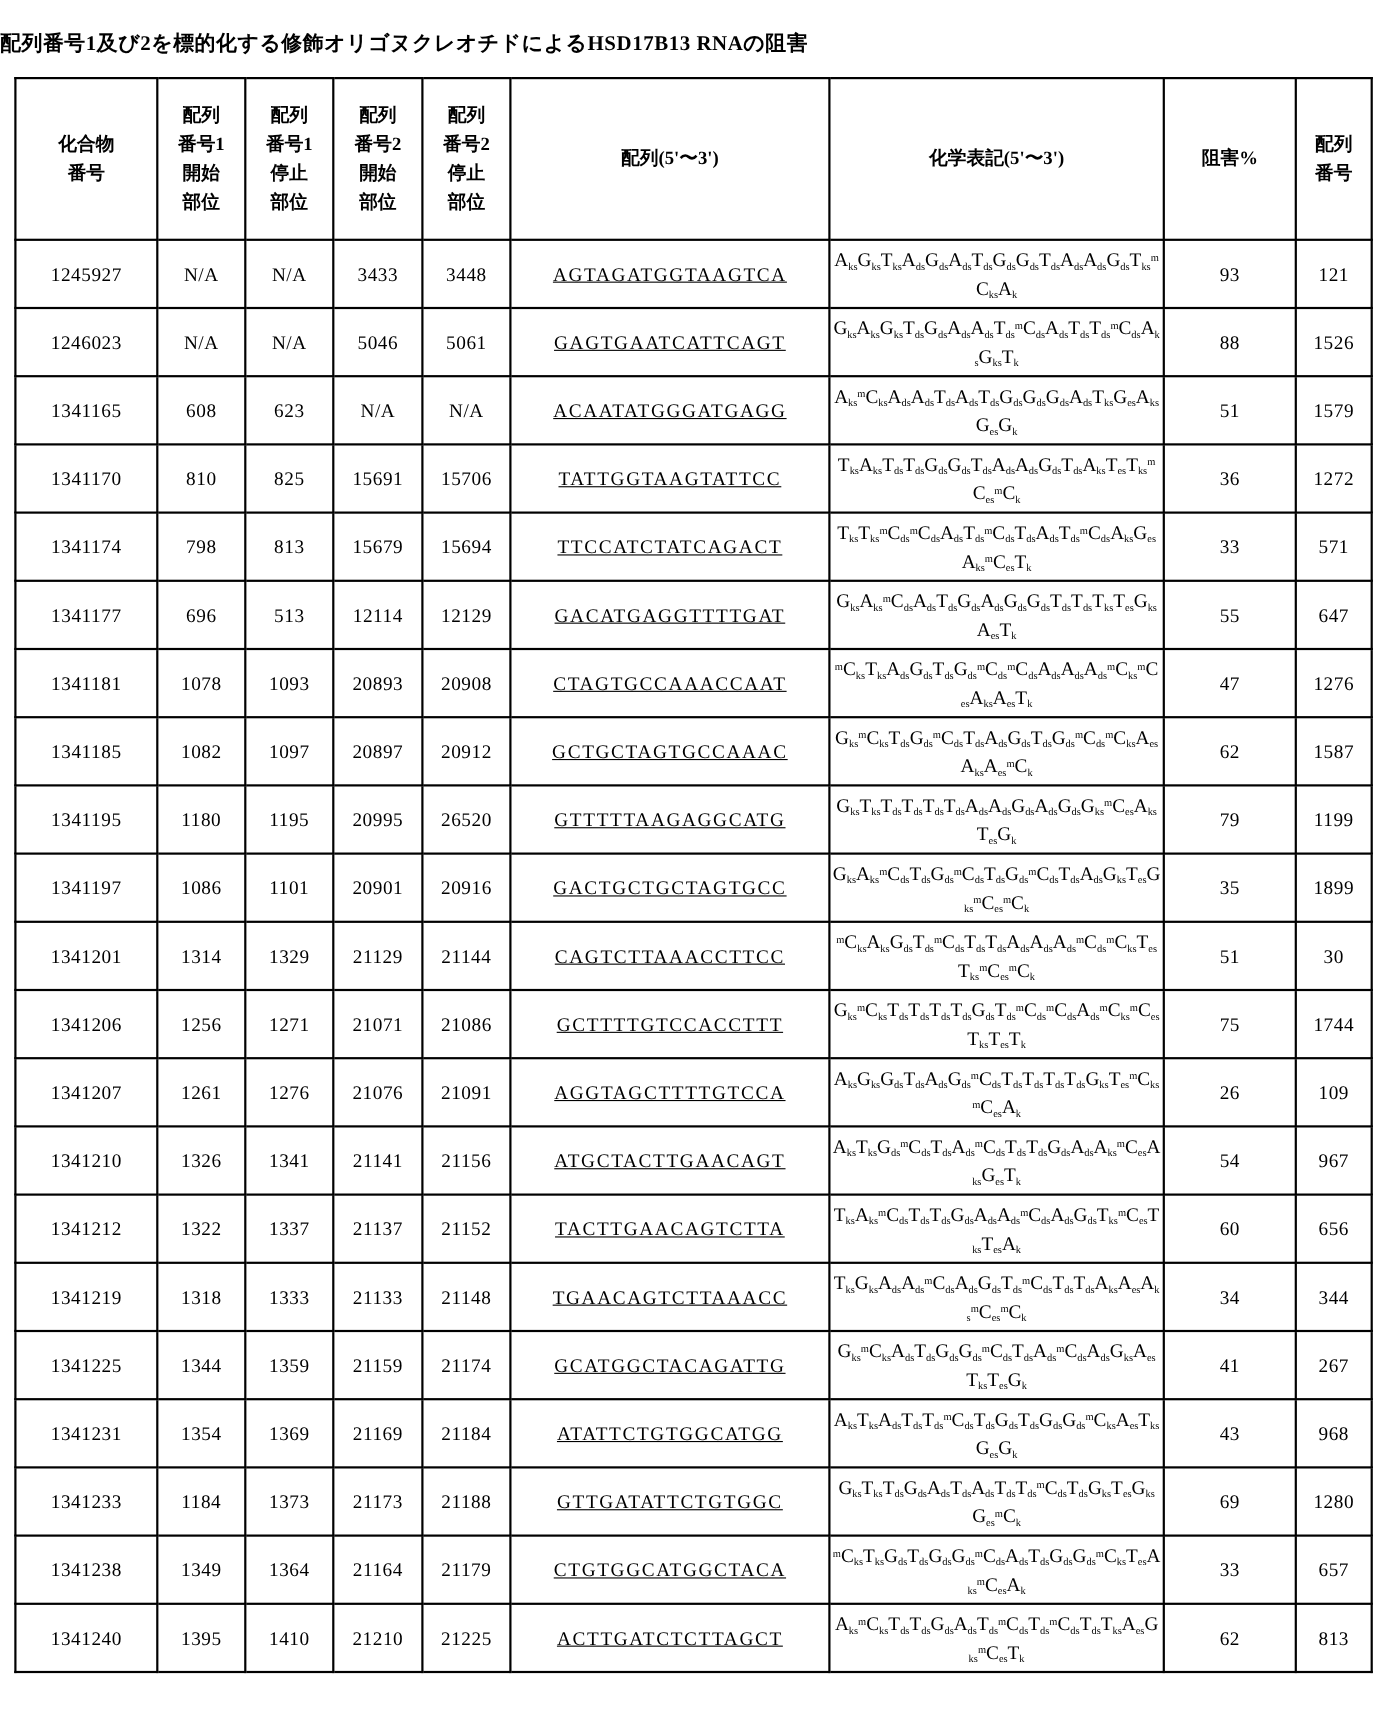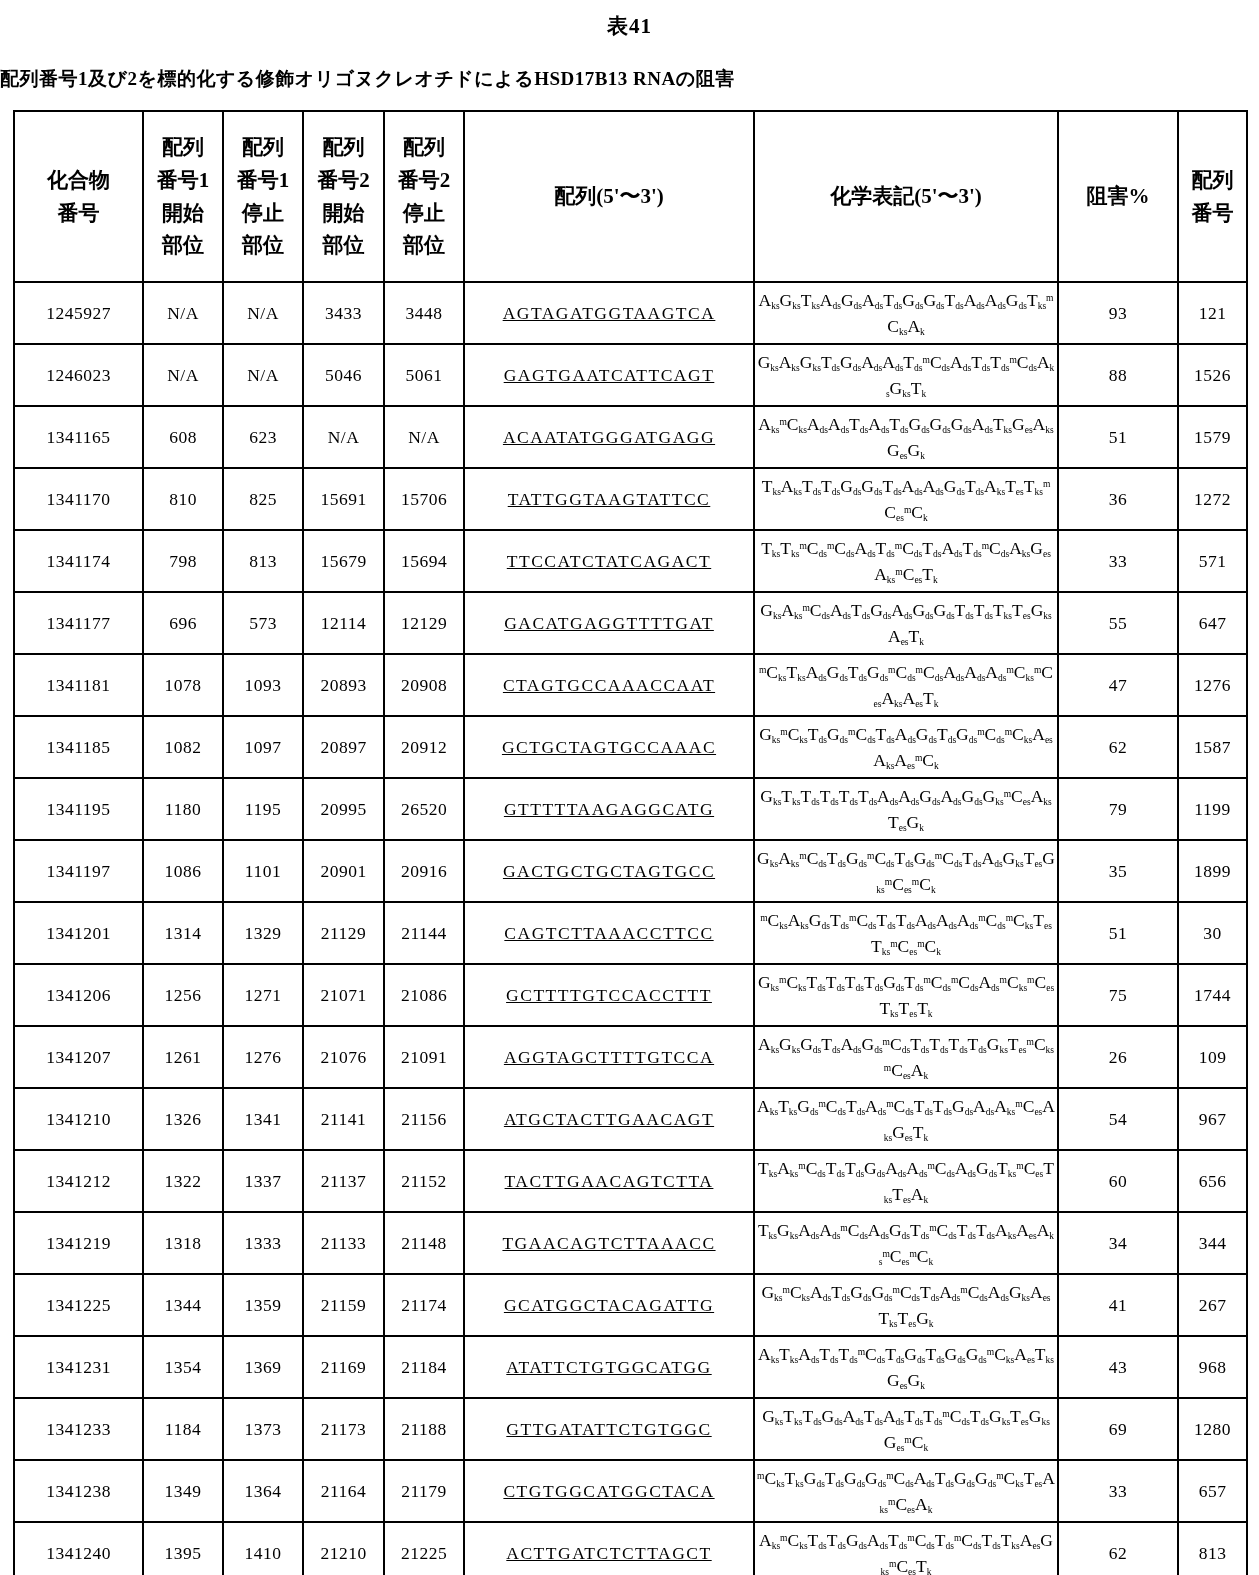--- a/index.html
+++ b/index.html
@@ -38,25 +38,25 @@
   }
   table.data-table th,
   table.data-table td {
     border: 2px solid #000000;
     text-align: center;
     vertical-align: middle;
     overflow: hidden;
   }
   table.data-table th {
     font-weight: bold;
-    font-size: 21px;
+    font-size: 17px;
     white-space: pre-line;
     line-height: 1.55;
     height: 133px;
-    padding: 18px 1px;
+    padding: 6px 1px;
   }
   table.data-table td {
     height: 58px;
     font-size: 17.5px;
     padding: 1px 2px;
   }
   td.c-num { letter-spacing: 0.5px; }
   td.c-seq {
     letter-spacing: 1.5px;
     font-size: 17.5px;
@@ -76,21 +76,20 @@
   td.c-chem sup {
     font-size: 9.5px;
     vertical-align: 5px;
     line-height: 0;
   }
 </style>
 </head>
 <body>
 
 <div class="page">
-  <div class="doc-title">表41</div>
   <div class="doc-subtitle">配列番号1及び2を標的化する修飾オリゴヌクレオチドによるHSD17B13 RNAの阻害</div>
 
   <table class="data-table">
     <colgroup>
       <col style="width:129px">
       <col style="width:80px">
       <col style="width:80px">
       <col style="width:81px">
       <col style="width:80px">
       <col style="width:290px">
@@ -177,21 +176,21 @@
           <td class="c-num">15679</td>
           <td class="c-num">15694</td>
           <td class="c-seq">TTCCATCTATCAGACT</td>
           <td class="c-chem">T<sub>ks</sub>T<sub>ks</sub><sup>m</sup>C<sub>ds</sub><sup>m</sup>C<sub>ds</sub>A<sub>ds</sub>T<sub>ds</sub><sup>m</sup>C<sub>ds</sub>T<sub>ds</sub>A<sub>ds</sub>T<sub>ds</sub><sup>m</sup>C<sub>ds</sub>A<sub>ks</sub>G<sub>es</sub>A<sub>ks</sub><sup>m</sup>C<sub>es</sub>T<sub>k</sub></td>
           <td class="c-num">33</td>
           <td class="c-num">571</td>
         </tr>
         <tr>
           <td class="c-num">1341177</td>
           <td class="c-num">696</td>
-          <td class="c-num">573</td>
+          <td class="c-num">513</td>
           <td class="c-num">12114</td>
           <td class="c-num">12129</td>
           <td class="c-seq">GACATGAGGTTTTGAT</td>
           <td class="c-chem">G<sub>ks</sub>A<sub>ks</sub><sup>m</sup>C<sub>ds</sub>A<sub>ds</sub>T<sub>ds</sub>G<sub>ds</sub>A<sub>ds</sub>G<sub>ds</sub>G<sub>ds</sub>T<sub>ds</sub>T<sub>ds</sub>T<sub>ks</sub>T<sub>es</sub>G<sub>ks</sub>A<sub>es</sub>T<sub>k</sub></td>
           <td class="c-num">55</td>
           <td class="c-num">647</td>
         </tr>
         <tr>
           <td class="c-num">1341181</td>
           <td class="c-num">1078</td>

